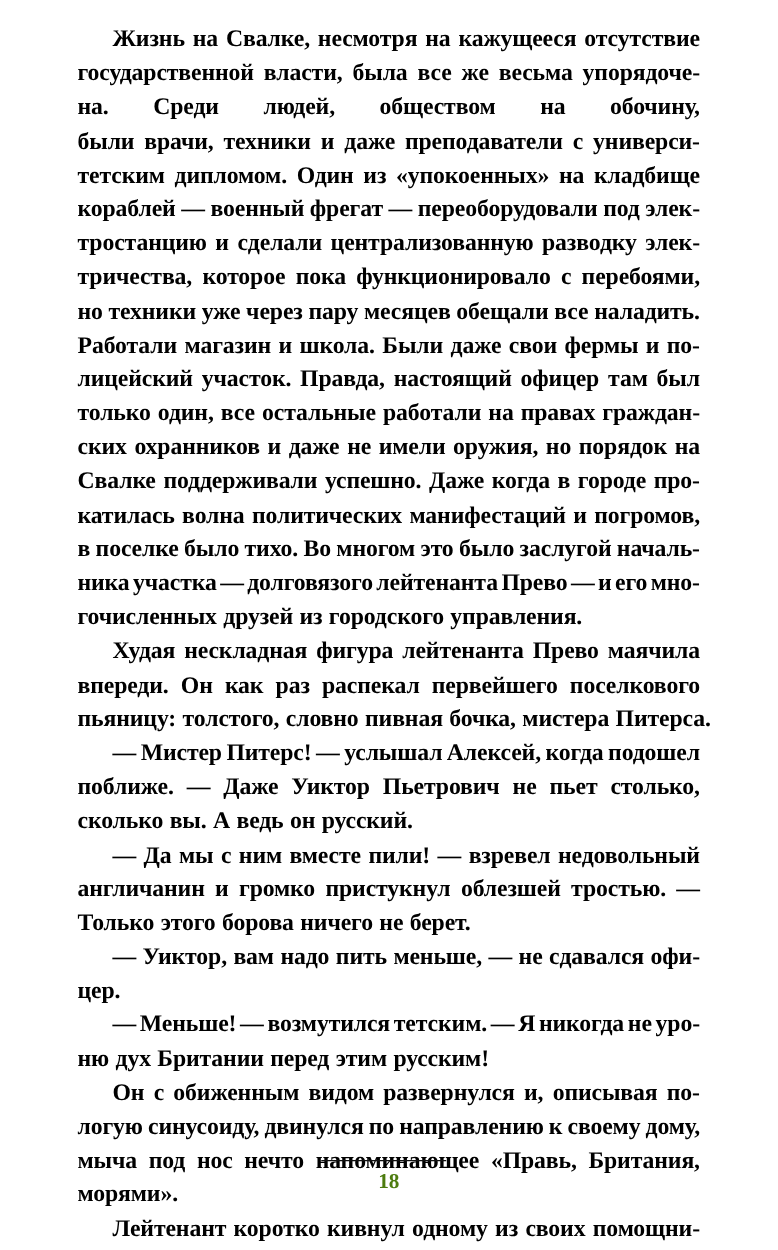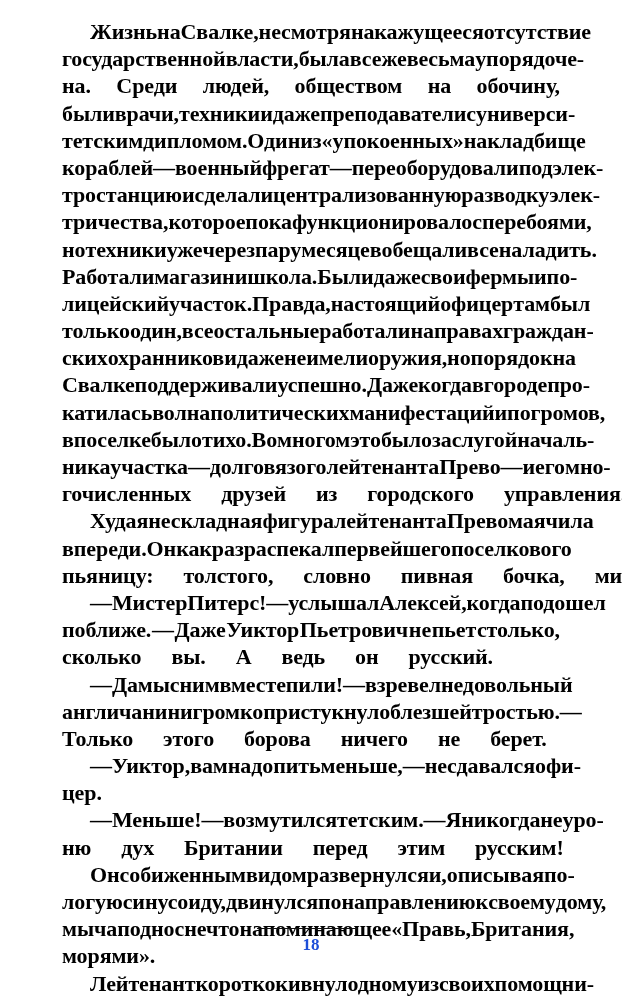--- a/index.html
+++ b/index.html
@@ -28,35 +28,34 @@
     left: 62px;
     top: 18px;
     width: 498px;
   }
 
   
   .line {
     display: flex;
     height: 27.2px;
     line-height: 27.2px;
-    font-size: 22px;
+    font-size: 19px;
     font-weight: 700;
     letter-spacing: -0.1px;
     white-space: pre;
     overflow: visible;
   }
 
   
   .line.justify {
     justify-content: space-between;
   }
   
   .line.last {
     justify-content: flex-start;
-    gap: 24px;
   }
   .line.last .w + .w {
     margin-left: 0.27em;
     text-align: center;
   }
 
   .line.indent {
     padding-left: 28px;
   }
 
@@ -75,21 +74,21 @@
 
   .page-number {
     position: absolute;
     left: 0;
     top: 935px;
     width: 622px;
     text-align: center;
     font-size: 17px;
     font-weight: 700;
     font-family: "Liberation Serif", "DejaVu Serif", serif;
-    color: #1d4ed8;
+    color: #4d7c0f;
   }
 </style>
 </head>
 <body>
 
 <div class="page">
 
   <div class="text-block">
       <div class="line justify indent"><span class="w">Жизнь</span><span class="w">на</span><span class="w">Свалке,</span><span class="w">несмотря</span><span class="w">на</span><span class="w">кажущееся</span><span class="w">отсутствие</span></div>
       <div class="line justify"><span class="w">государственной</span><span class="w">власти,</span><span class="w">была</span><span class="w">все</span><span class="w">же</span><span class="w">весьма</span><span class="w">упорядоче-</span></div>

